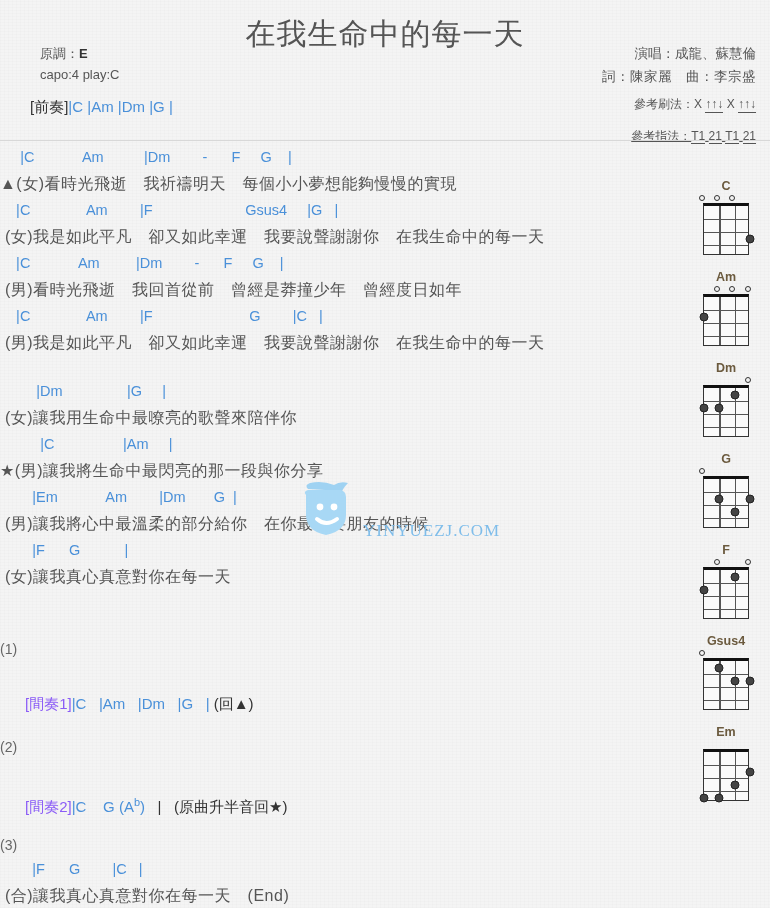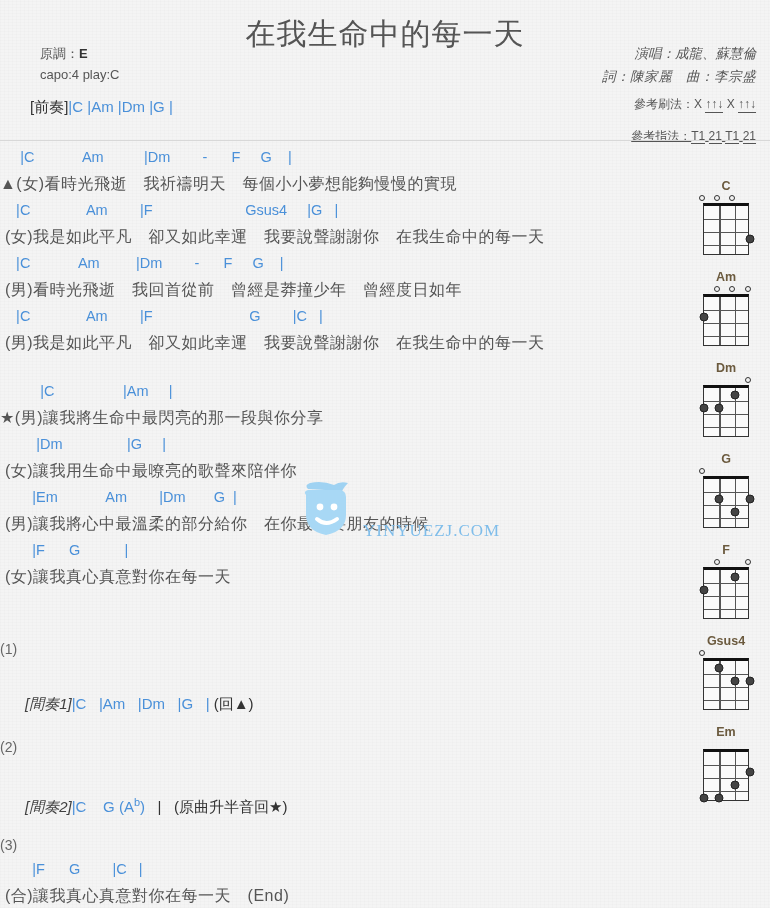--- a/index.html
+++ b/index.html
@@ -31,21 +31,21 @@
     position: absolute;
     top: 14px; left: 0; width: 770px;
     text-align: center;
     font-size: 30px;
     color: #555;
     letter-spacing: 1px;
     white-space: nowrap;
   }
   .meta-left { position: absolute; left: 40px; top: 43px; font-size: 13px; color: #555; line-height: 21px; }
   .meta-left .k { font-weight: bold; color: #333; }
-  .meta-right { position: absolute; right: 14px; top: 42px; font-size: 13.5px; color: #555; line-height: 23px; text-align: right; font-style: italic; }
+  .meta-right { position: absolute; right: 14px; top: 42px; font-size: 13.5px; color: #555; line-height: 23px; text-align: right; }
   .meta-right .row2 { letter-spacing: 0.5px; }
 
   .ref { position: absolute; right: 14px; font-size: 12px; color: #555; white-space: nowrap; }
   .ref-strum { top: 96px; }
   .ref-finger { top: 128px; text-decoration: underline; }
   .dblu { display:inline-block; border-bottom: 1.4px solid #555; }
   .dblu2 { display:inline-block; border-bottom: 1.4px solid #555; padding-bottom:1px; }
 
   
   .prelude {
@@ -60,21 +60,21 @@
   
   .body-area { position: absolute; left: 0; top: 146px; width: 690px; }
   .blk { position: relative; }
   .chordline { font-size: 14.5px; color: #4a90d9; white-space: pre; height: 23px; line-height: 23px; letter-spacing: 0; font-family: "Liberation Sans", sans-serif; }
   .lyricline { font-size: 16px; color: #555; white-space: pre; height: 30px; line-height: 30px; letter-spacing: 0.5px; }
   .spacer { height: 22px; }
 
   .section-num { font-size: 14px; color: #666; white-space: pre; height: 26px; line-height: 26px; }
   .interlude { font-size: 15px; color: #333; white-space: pre; height: 28px; line-height: 28px; }
   .interlude .ch { color: #4a90d9; }
-  .interlude .lbl { color: #404040; font-style: italic; }
+  .interlude .lbl { color: #8b5cf6; }
   sup.flat { font-size: 11px; vertical-align: super; }
 
   
   .diagrams { position: absolute; right: 4px; top: 178px; width: 80px; }
   .diag { width: 80px; margin-bottom: 14px; position: relative; }
   .diag-name { text-align: center; font-size: 12.5px; font-weight: bold; color: #6b5a3e; height: 16px; line-height: 16px; }
   .grid-wrap { position: relative; width: 46px; margin: 0 auto; }
   .openrow { position: relative; height: 9px; width: 46px; }
   .openrow .o {
     position: absolute; top: 1px; width: 6px; height: 6px;
@@ -171,26 +171,26 @@
       <div class="lyricline"> (男)看時光飛逝　我回首從前　曾經是莽撞少年　曾經度日如年</div>
     </div>
     <div class="blk">
       <div class="chordline">    |C              Am        |F                        G        |C   |</div>
       <div class="lyricline"> (男)我是如此平凡　卻又如此幸運　我要說聲謝謝你　在我生命中的每一天</div>
     </div>
 
     <div class="spacer"></div>
 
     <div class="blk">
+      <div class="chordline">         |Dm                |G     |</div>
+      <div class="lyricline"> (女)讓我用生命中最嘹亮的歌聲來陪伴你</div>
+    </div>
+    <div class="blk">
       <div class="chordline">          |C                 |Am     |</div>
       <div class="lyricline">★(男)讓我將生命中最閃亮的那一段與你分享</div>
-    </div>
-    <div class="blk">
-      <div class="chordline">         |Dm                |G     |</div>
-      <div class="lyricline"> (女)讓我用生命中最嘹亮的歌聲來陪伴你</div>
     </div>
     <div class="blk">
       <div class="chordline">        |Em            Am        |Dm       G  |</div>
       <div class="lyricline"> (男)讓我將心中最溫柔的部分給你　在你最需要朋友的時候</div>
     </div>
     <div class="blk">
       <div class="chordline">        |F      G           |</div>
       <div class="lyricline"> (女)讓我真心真意對你在每一天</div>
     </div>
 

